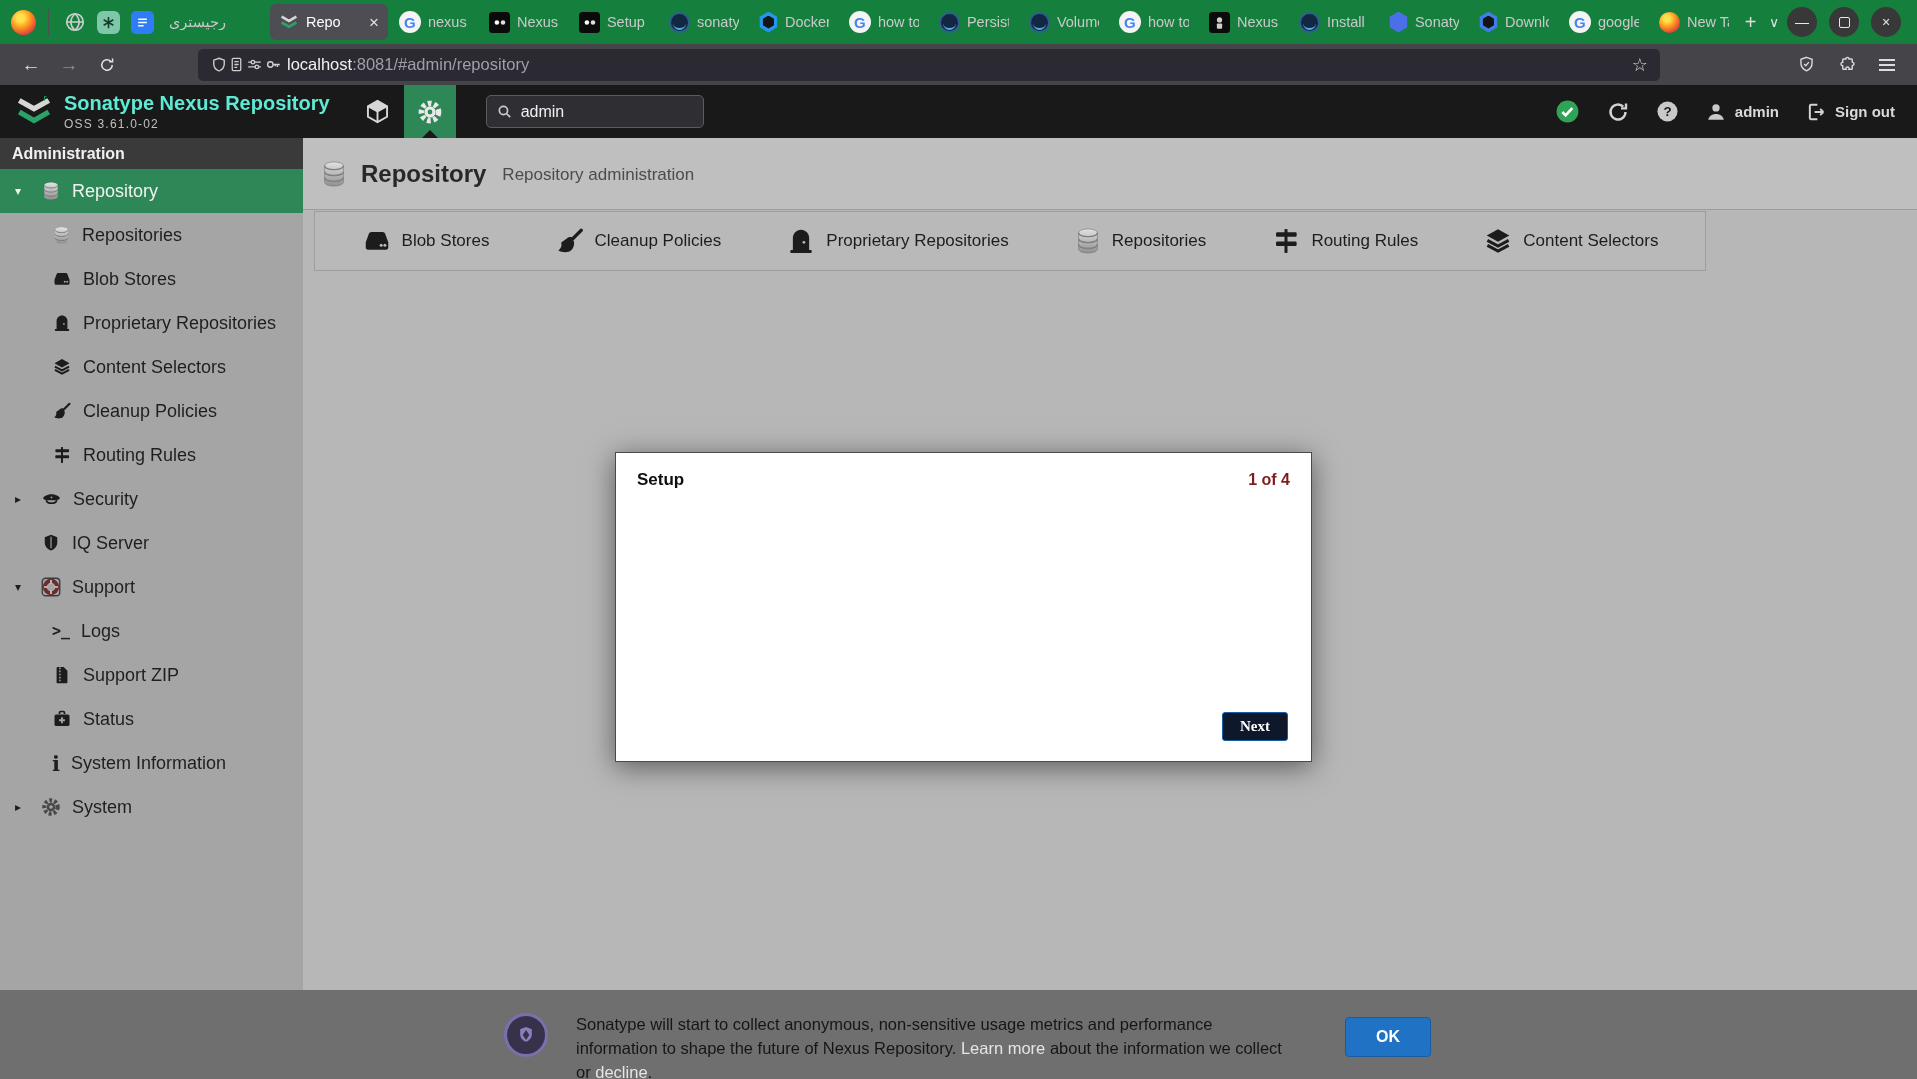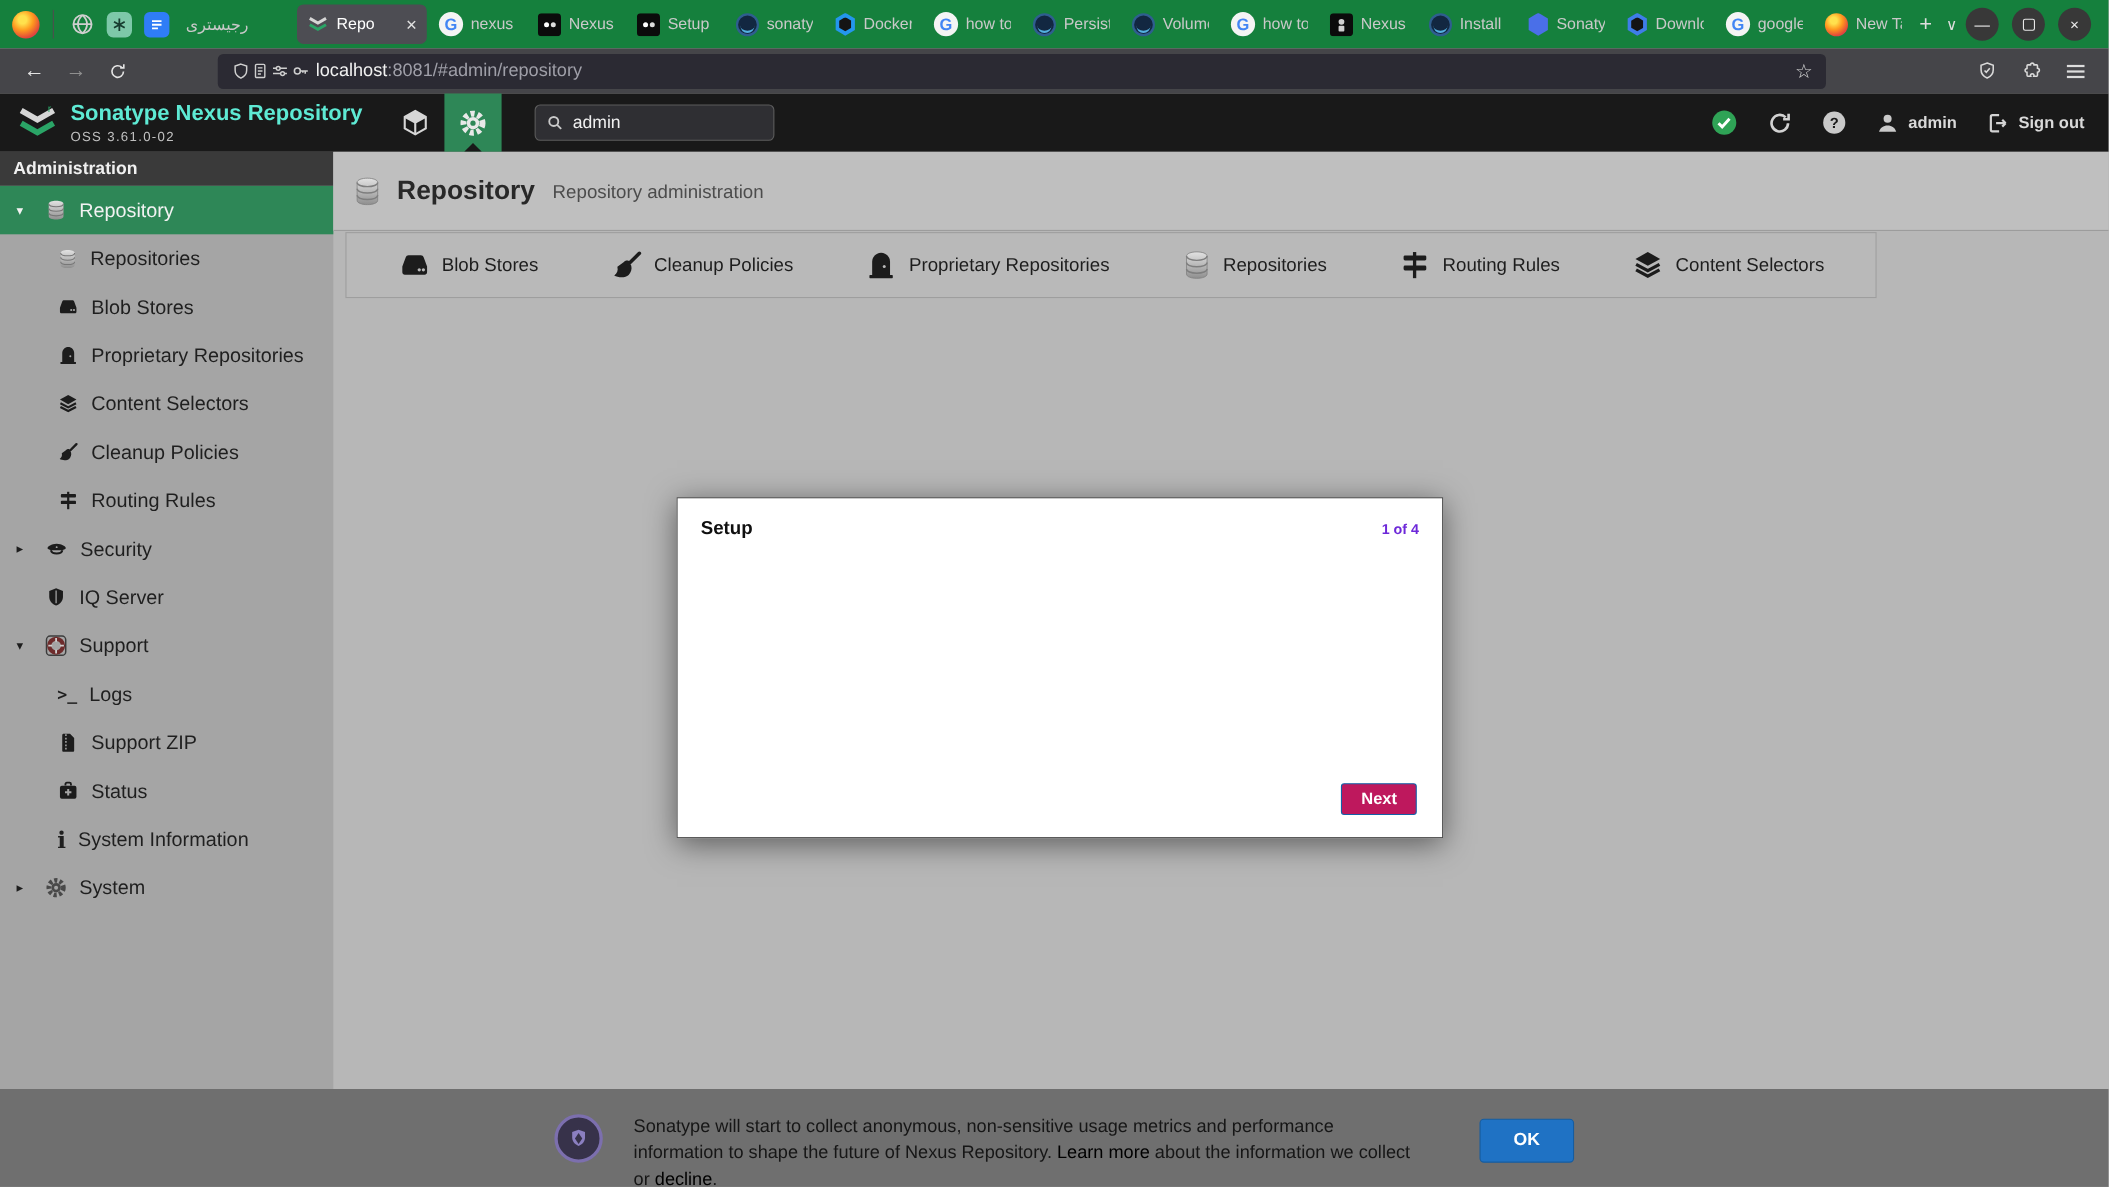--- a/index.html
+++ b/index.html
@@ -78,29 +78,29 @@
   .contenthdr{position:absolute;top:138px;left:303px;right:0;height:72px;background:#bfbfbf;border-bottom:1px solid #9c9c9c;display:flex;align-items:center;padding-left:17px;gap:13px}
   .ctitle{font-size:24px;font-weight:bold;color:#282828}
   .csub{font-size:17px;color:#4c4c4c;margin-left:3px;padding-top:3px}
   .panel{position:absolute;left:314px;top:211px;width:1392px;height:60px;background:#b9b9b9;border:1px solid #9e9e9e;display:flex;align-items:center;justify-content:space-around;padding:0 14px}
   .shortcut{display:flex;align-items:center;gap:10px;font-size:17px;color:#1d1d1d}
 
   
   .modal{position:absolute;left:615px;top:452px;width:697px;height:310px;background:#fff;border:1px solid #4a4a4a;box-shadow:0 5px 26px rgba(0,0,0,.5)}
   .mhead{display:flex;justify-content:space-between;align-items:baseline;padding:17px 21px 0}
   .mtitle{font-size:17px;font-weight:bold;color:#101010}
-  .mstep{font-size:13px;color:#6d28d9;font-weight:bold}
+  .mstep{font-size:16px;color:#7f1d1d;font-weight:bold}
   .mbody{padding:15px 21px;font-size:16px;color:#333}
-  .nextbtn{position:absolute;right:23px;bottom:20px;background:#be185d;color:#fff;font-weight:bold;font-size:15px;border:1px solid #1460a8;border-radius:3px;padding:5px 17px;font-family:Liberation Sans, sans-serif}
+  .nextbtn{position:absolute;right:23px;bottom:20px;background:#0f172a;color:#fff;font-weight:bold;font-size:15px;border:1px solid #1460a8;border-radius:3px;padding:5px 17px;font-family:Liberation Serif, serif}
 
   
   .banner{position:absolute;left:0;top:990px;right:0;height:89px;background:#6f6f6f}
   .avatar{position:absolute;left:504px;top:23px;width:44px;height:44px;border-radius:50%;background:#37324a;border:3px solid #7c6fae;display:flex;align-items:center;justify-content:center}
   .btext{position:absolute;left:576px;top:22px;width:716px;font-size:16.5px;color:#161616;line-height:24px}
-  .blink{color:#000000}
+  .blink{color:#e5e5e5}
   .okbtn{position:absolute;left:1345px;top:27px;width:86px;height:40px;background:#1f72c4;border:1px solid #165c9f;border-radius:4px;color:#fff;font-weight:bold;font-size:16px;font-family:"Liberation Sans",sans-serif}
 </style>
 </head>
 <body>
 
 <svg width="0" height="0" style="position:absolute">
     <defs>
   <linearGradient id="cylg" x1="0" y1="0" x2="0" y2="1">
     <stop offset="0" stop-color="#e2e2e2"></stop>
         <stop offset=".5" stop-color="#b9b9b9"></stop>

